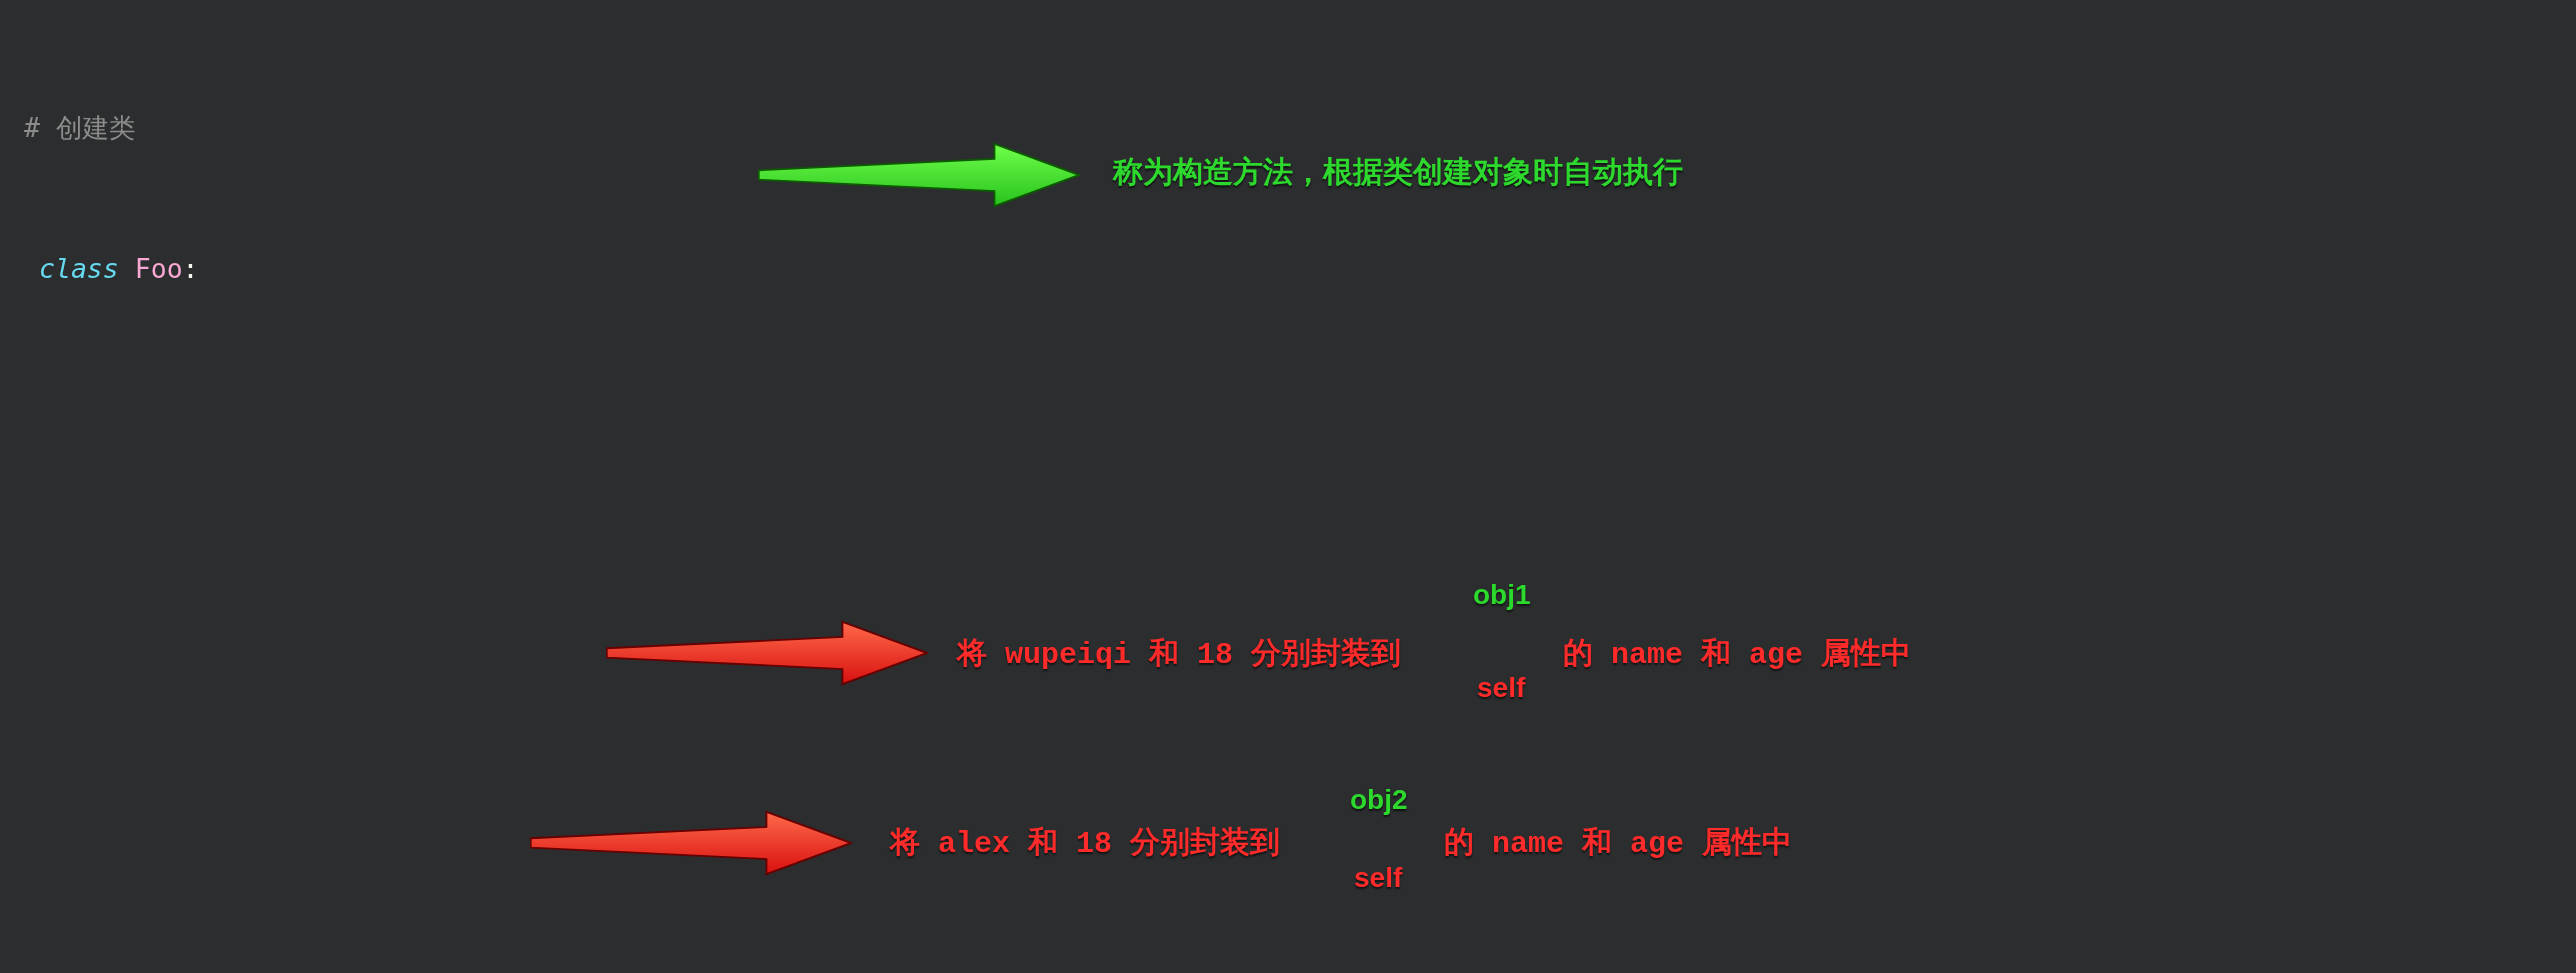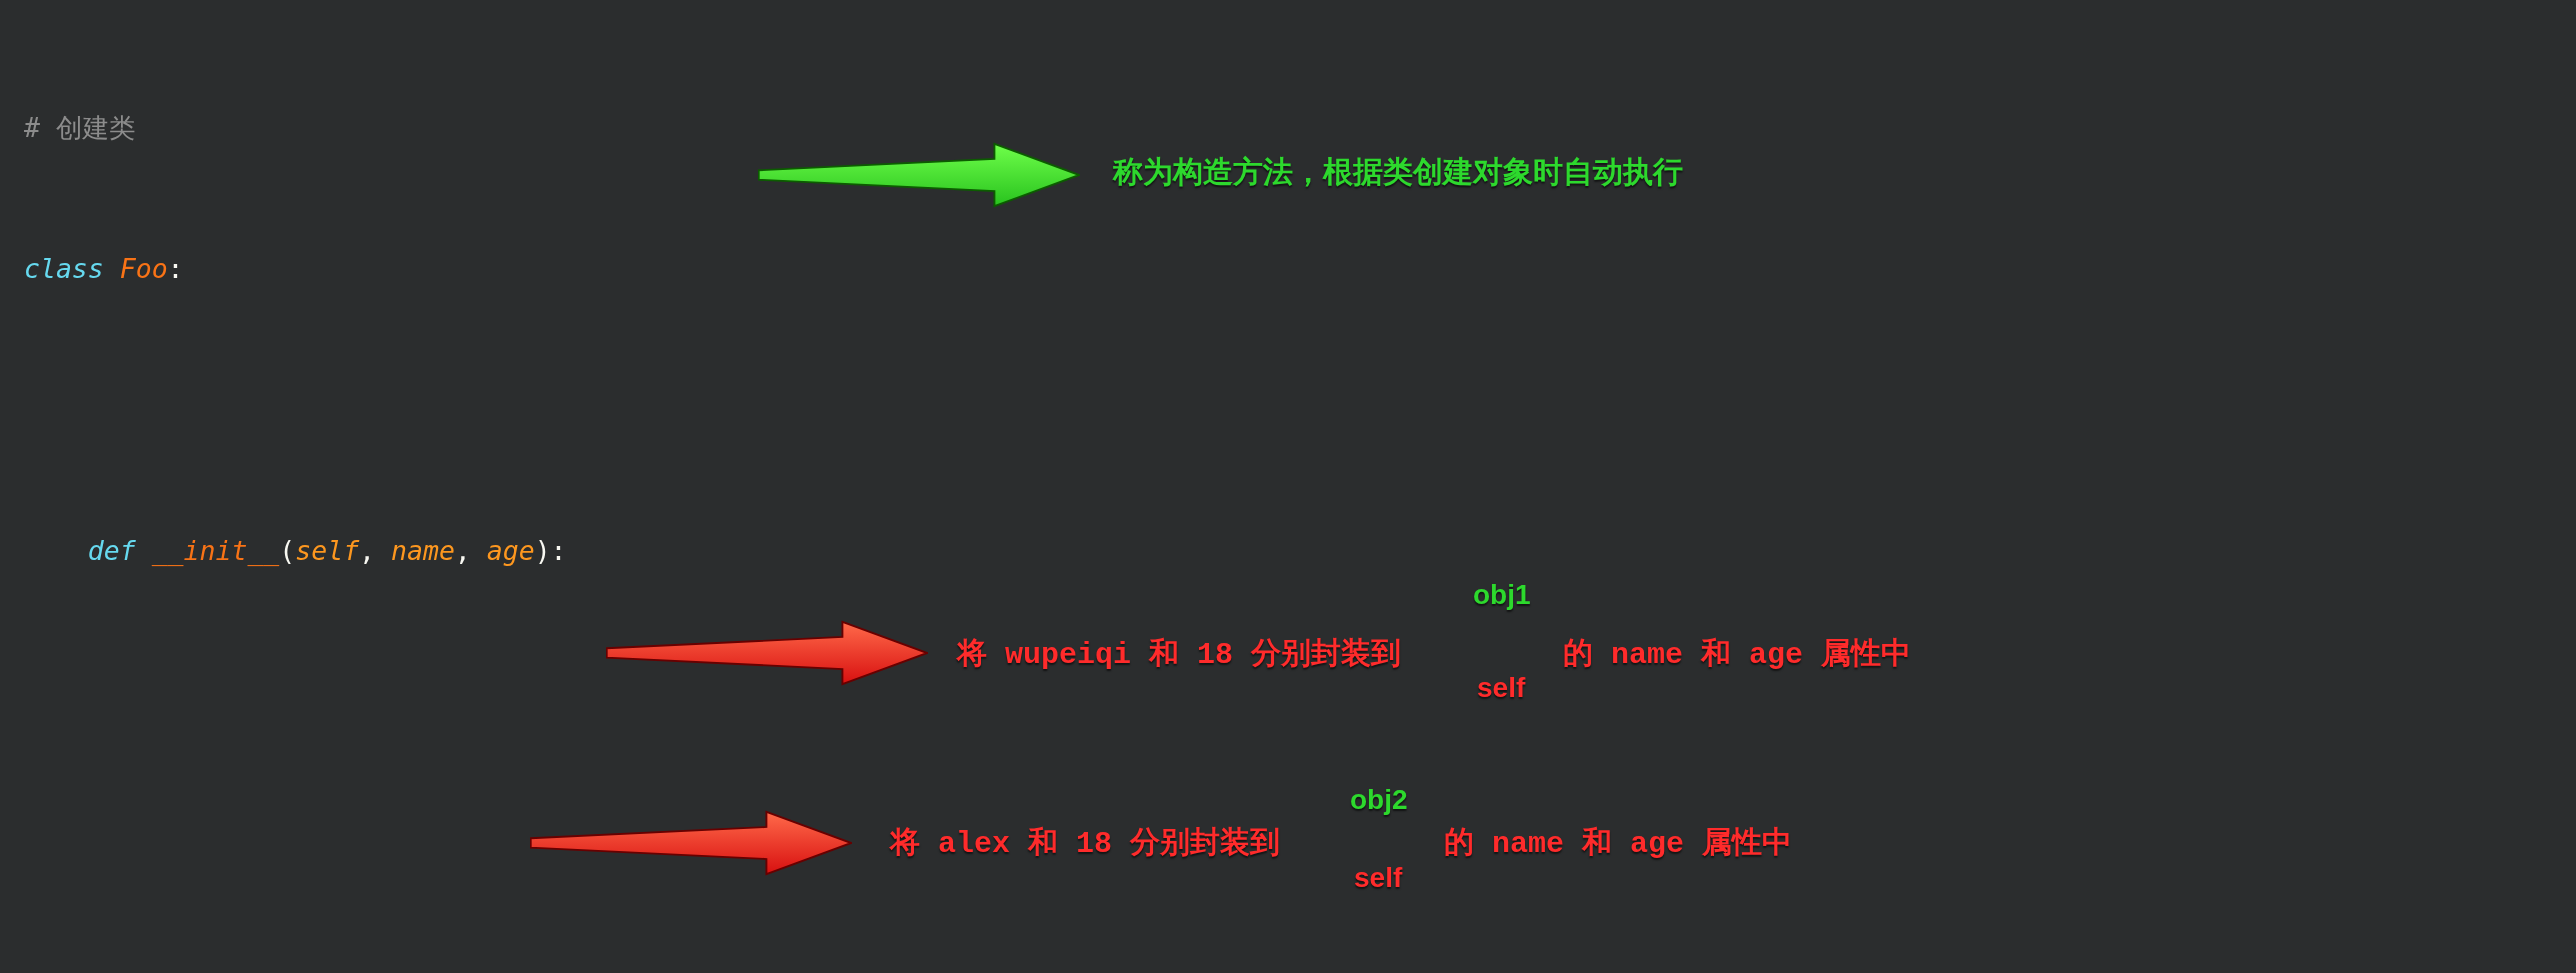--- a/index.html
+++ b/index.html
@@ -13,22 +13,22 @@
     height: 974px;
     overflow: hidden;
   }
   .wrap {
     position: relative;
     width: 2197px;
     height: 974px;
   }
   
   .c-comment { color: #8c8c8c; }
-  .c-keyword { color: #66d9ef; font-style: italic; }
-  .c-def     { color: #f97316; font-style: italic; }
+  .c-keyword { color: #66d9ef; font-style: italic; margin-left: 15px; }
+  .c-def     { color: #f9a8d4; }
   .c-param   { color: #fd971f; font-style: italic; }
   .c-plain   { color: #f8f8f2; }
   .c-op      { color: #f92672; }
 
   .code {
     position: absolute;
     left: 24px;
     top: 9.5px;
     line-height: 47px;
     white-space: pre;
@@ -56,21 +56,20 @@
 </style>
 </head>
 <body>
 
 <div class="wrap">
 
   <div class="code">
     <div><span class="c-comment"># 创建类</span></div>
     <div><span class="c-keyword">class</span><span class="c-def"> Foo</span><span class="c-plain">:</span></div>
     <div></div>
-    <div><span class="c-plain">    </span><span class="c-keyword">def</span><span class="c-def"> __init__</span><span class="c-plain">(</span><span class="c-param">self</span><span class="c-plain">, </span><span class="c-param">name</span><span class="c-plain">, </span><span class="c-param">age</span><span class="c-plain">)</span><span class="c-plain">:</span></div>
     <div></div>
     
     
     
     
     
     
     
   </div>
 

